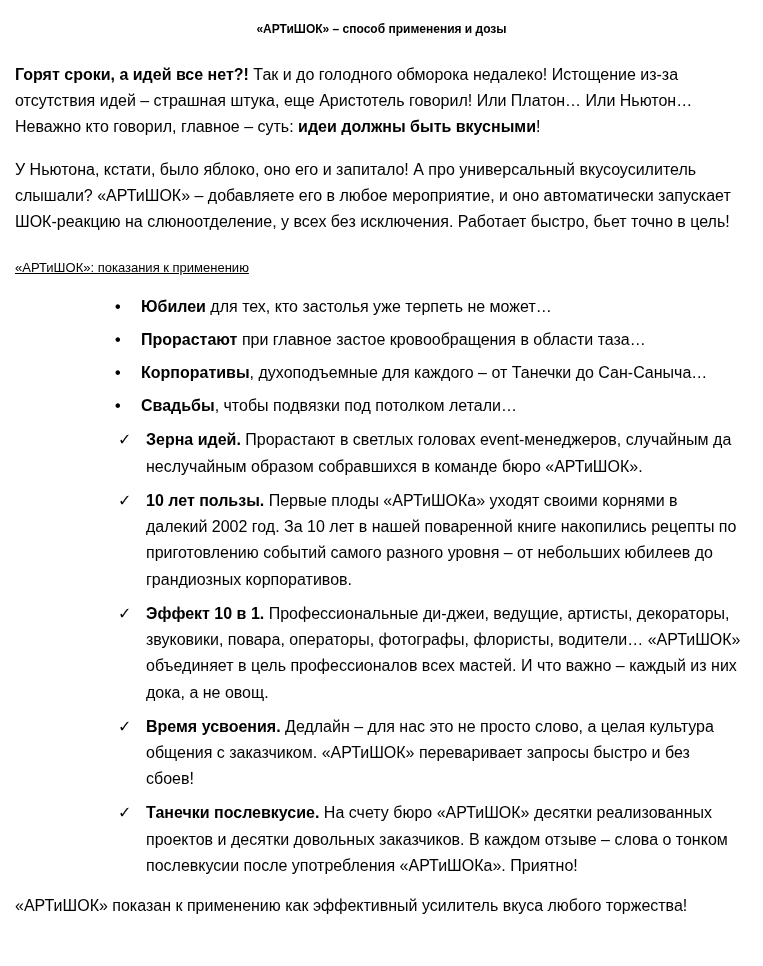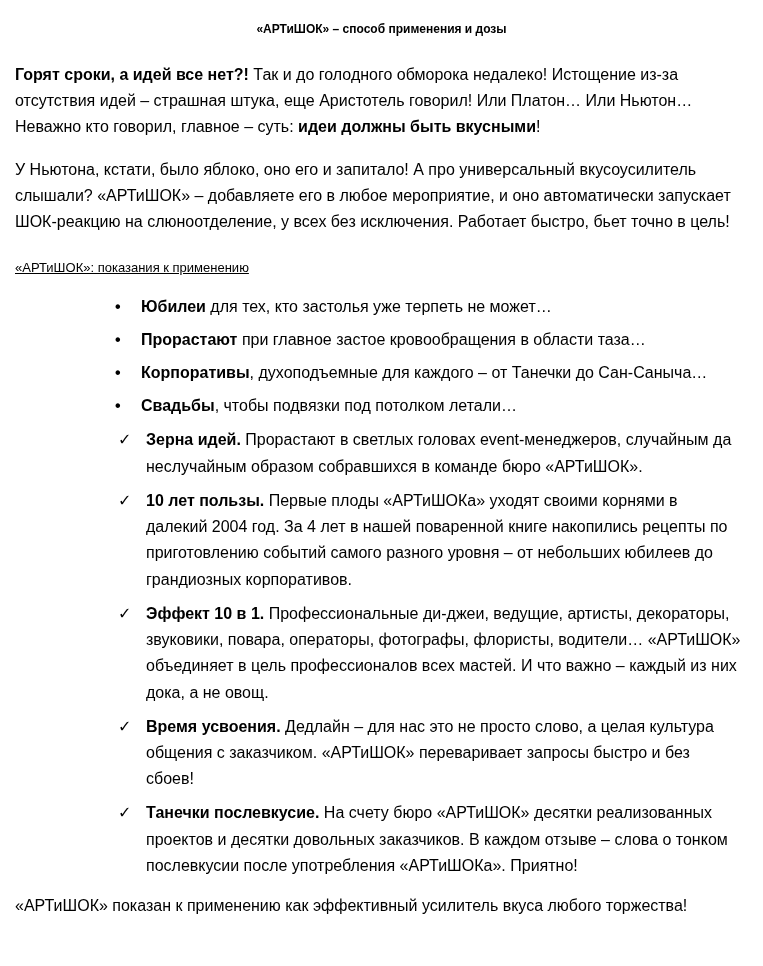--- a/index.html
+++ b/index.html
@@ -106,21 +106,21 @@
   </ul>
 
 
   <ul class="check-list">
     <li>
       <span class="marker">✓</span>
       <span class="li-text"><b>Зерна идей.</b><span> Прорастают в светлых головах event-менеджеров, случайным да неслучайным образом собравшихся в команде бюро «АРТиШОК».</span></span>
     </li>
     <li>
       <span class="marker">✓</span>
-      <span class="li-text"><b>10 лет пользы.</b><span> Первые плоды «АРТиШОКа» уходят своими корнями в далекий 2004 год. За 4 лет в нашей поваренной книге накопились рецепты по приготовлению событий самого разного уровня – от небольших юбилеев до грандиозных корпоративов.</span></span>
+      <span class="li-text"><b>10 лет пользы.</b><span> Первые плоды «АРТиШОКа» уходят своими корнями в далекий 2002 год. За 10 лет в нашей поваренной книге накопились рецепты по приготовлению событий самого разного уровня – от небольших юбилеев до грандиозных корпоративов.</span></span>
     </li>
     <li>
       <span class="marker">✓</span>
       <span class="li-text"><b>Эффект 10 в 1.</b><span> Профессиональные ди-джеи, ведущие, артисты, декораторы, звуковики, повара, операторы, фотографы, флористы, водители… «АРТиШОК» объединяет в цель профессионалов всех мастей. И что важно – каждый из них дока, а не овощ.</span></span>
     </li>
     <li>
       <span class="marker">✓</span>
       <span class="li-text"><b>Время усвоения.</b><span> Дедлайн – для нас это не просто слово, а целая культура общения с заказчиком. «АРТиШОК» переваривает запросы быстро и без сбоев!</span></span>
     </li>
     <li>

